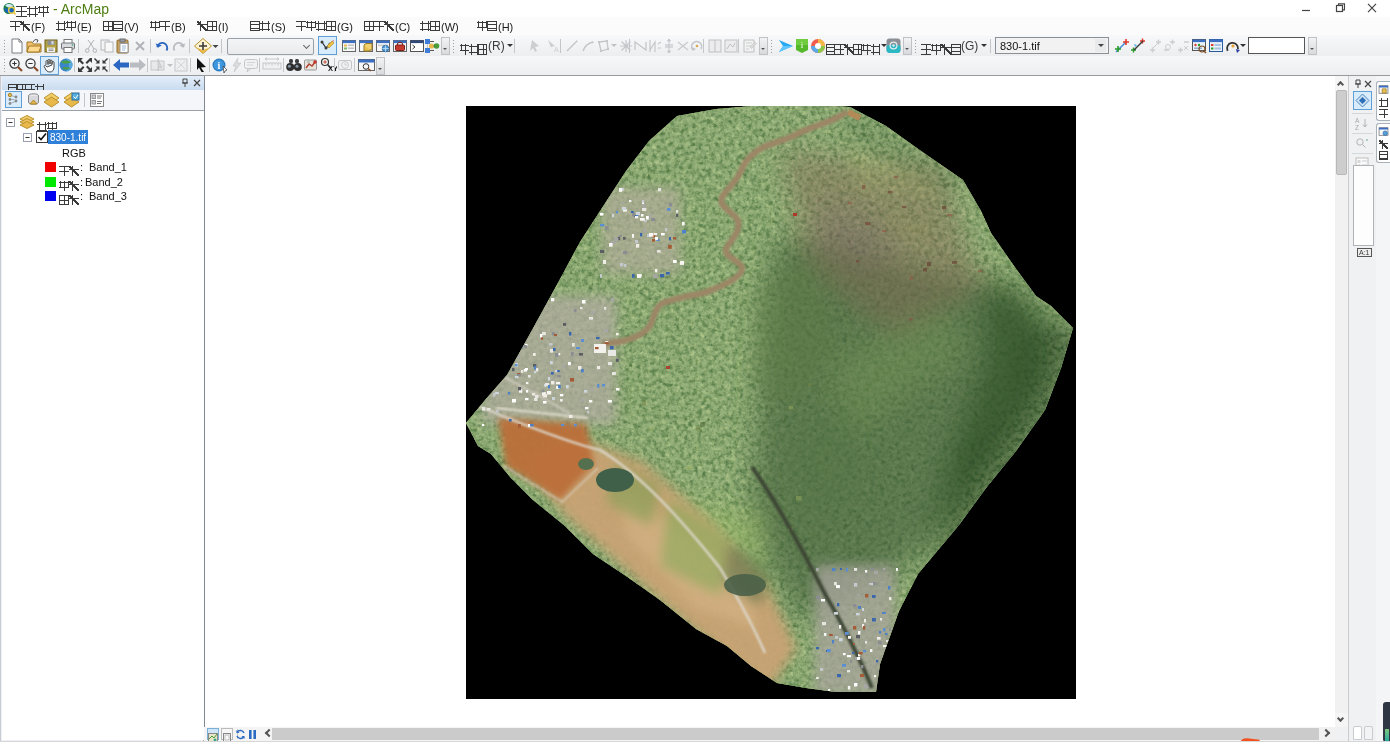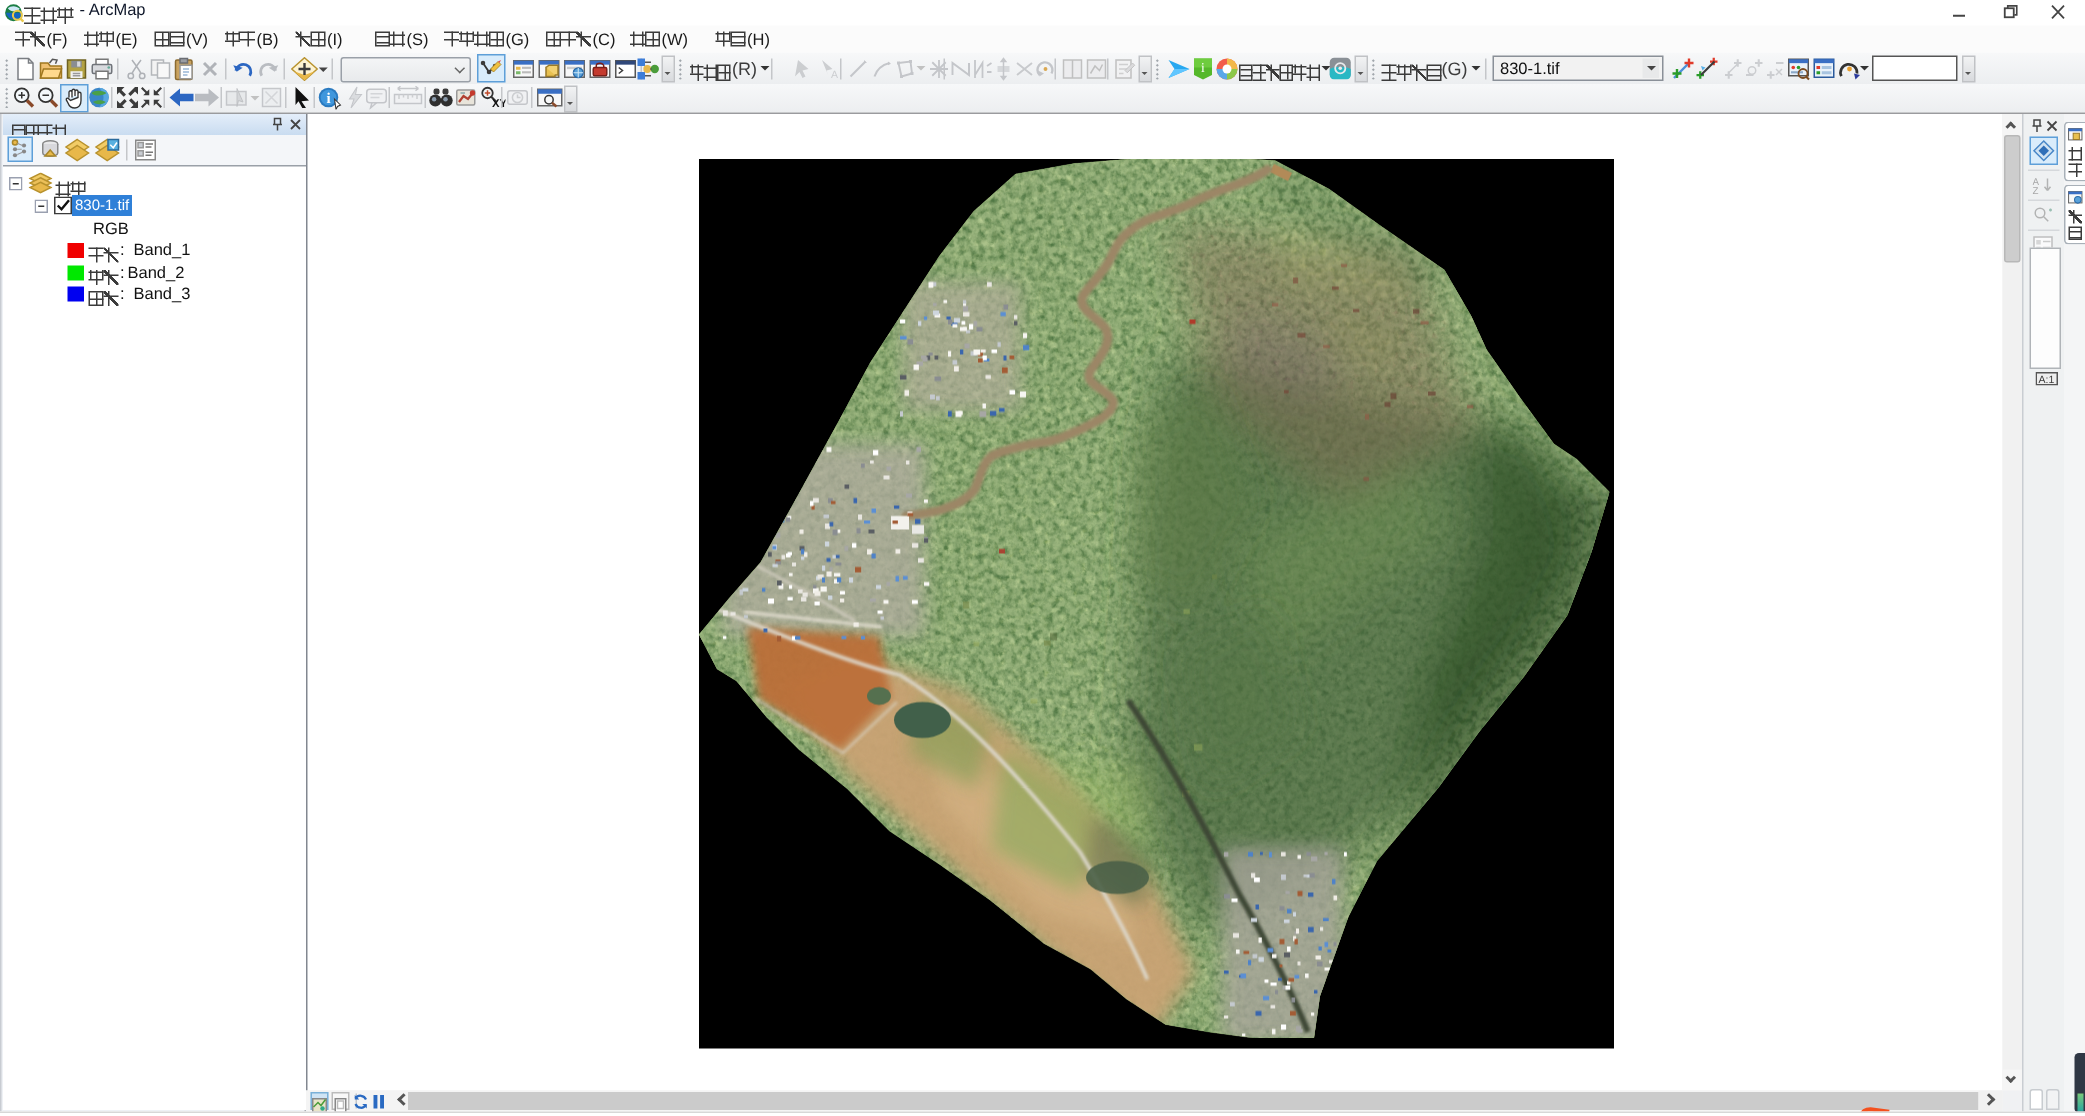--- a/index.html
+++ b/index.html
@@ -27,21 +27,21 @@
 
   <div class="abs" style="left:0;top:0;width:1390px;height:17px;background:#fff">
     <svg class="abs" style="left:3px;top:2px" width="13" height="13" viewBox="0 0 13 13">
         <circle cx="6" cy="6.5" r="5.6" fill="#1b7e45"></circle>
         <path d="M1 6.5a5.6 5.6 0 0 0 11 0z" fill="#1565c0"></path>
         <path d="M2.2 3.5c2-1.8 5.6-2 8 .4-1.5 2-5.5 2.6-8-.4z" fill="#cfe8f7"></path>
         <circle cx="8.6" cy="8.2" r="3" fill="none" stroke="#e8c84a" stroke-width="1.4"></circle>
         <line x1="10.7" y1="10.4" x2="12.6" y2="12.4" stroke="#e8c84a" stroke-width="1.6"></line>
       </svg>
     <span class="abs" style="left:16px;top:3px"><i class="cj g1"></i><i class="cj g3"></i><i class="cj g6"></i></span>
-    <span class="abs" style="left:53px;top:1px;font-size:11px;color:#0f172a"> - ArcMap</span>
+    <span class="abs" style="left:53px;top:1px;font-size:14px;color:#4d7c0f"> - ArcMap</span>
     <svg class="abs" style="left:1301px;top:3px" width="78" height="11" viewBox="0 0 78 11" fill="none" stroke="#444" stroke-width="1.2">
         <line x1="1" y1="7.5" x2="9" y2="7.5"></line>
         <rect x="35.5" y="2.5" width="6" height="6"></rect>
         <path d="M37.5 2.5v-1.6h6v6h-1.6" stroke-width="1.1"></path>
         <path d="M67 0.8 75 9.2 M75 0.8 67 9.2"></path>
       </svg>
   </div>
 
   <div id="menubar" class="abs" style="left:0;top:17px;width:1390px;height:18px;background:#fbfbfb;font-size:11px;color:#1a1a1a">
     <span class="abs" style="left:10px;top:4px"><i class="cj g1"></i><i class="cj g4"></i></span>

